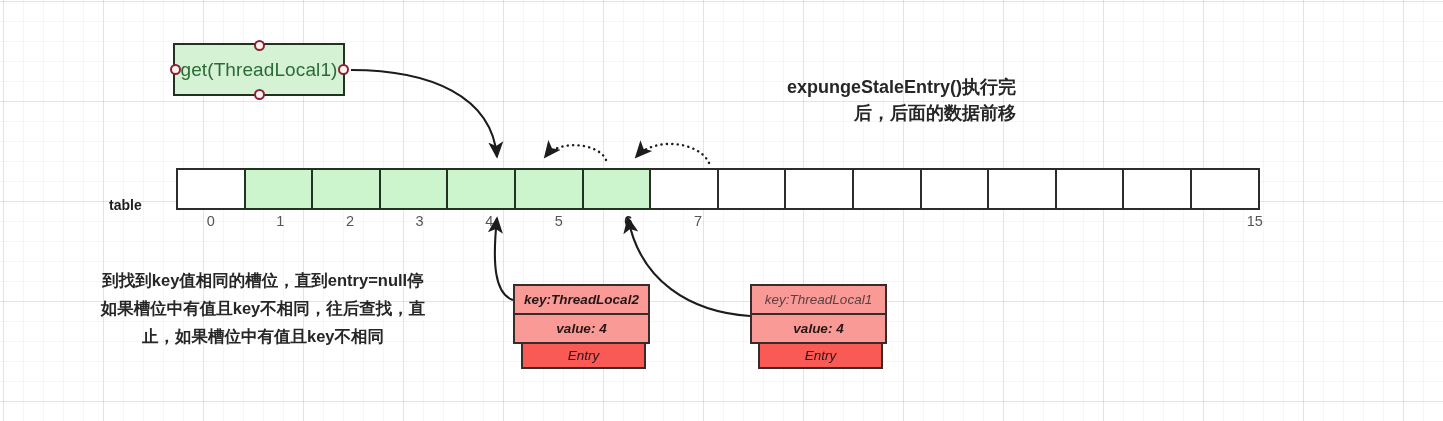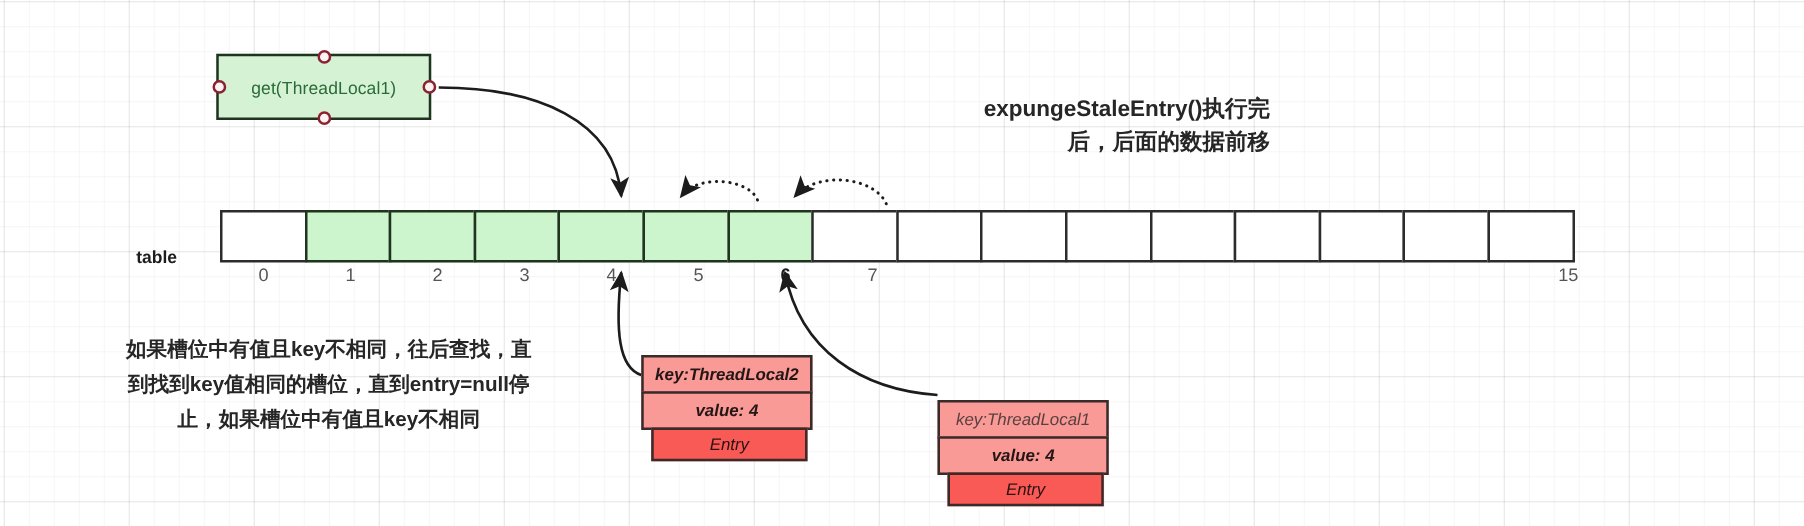--- a/index.html
+++ b/index.html
@@ -35,21 +35,21 @@
     width: 172px;
     height: 53px;
     box-sizing: border-box;
     background: #d5f2d5;
     border: 2px solid #1f331f;
     display: flex;
     align-items: center;
     justify-content: center;
   }
   .node-get-label {
-    font-size: 14px;
+    font-size: 19px;
     color: #2b6b37;
     letter-spacing: 0.1px;
     white-space: nowrap;
   }
   .port {
     position: absolute;
     width: 11px;
     height: 11px;
     box-sizing: border-box;
     border: 2px solid #8b2230;
@@ -144,21 +144,21 @@
     font-size: 13.5px;
     color: #241616;
     height: 31px;
     line-height: 27px;
   }
   .entry-kv.value {
     margin-top: -2px;
     font-weight: bold;
   }
   .entry-kv.key.bold { font-weight: bold; }
-  .entry-kv.key.plain { color: #5b4040; margin-top: 36px; }
+  .entry-kv.key.plain { color: #5b4040; }
   .entry-foot {
     width: 125px;
     margin-left: 8px;
     margin-top: -2px;
     box-sizing: border-box;
     border: 2px solid #3a2b2b;
     background: #fa5a56;
     text-align: center;
     font-size: 13.5px;
     color: #2a1212;
@@ -227,22 +227,22 @@
       <div class="idx"></div>
       <div class="idx"></div>
       <div class="idx"></div>
       <div class="idx"></div>
       <div class="idx"></div>
       <div class="idx"></div>
       <div class="idx">15</div>
     </div>
 
   <div class="desc-block">
+    <div>到找到key值相同的槽位，直到entry=null停</div>
     <div>如果槽位中有值且key不相同，往后查找，直</div>
-    <div>到找到key值相同的槽位，直到entry=null停</div>
     <div>止，如果槽位中有值且key不相同</div>
   </div>
 
   <div class="entry-group" style="left:513px; top:284px;">
     <div class="entry-kv key bold">key:ThreadLocal2</div>
     <div class="entry-kv value">value: 4</div>
     <div class="entry-foot">Entry</div>
   </div>
 
   <div class="entry-group" style="left:750px; top:284px;">

